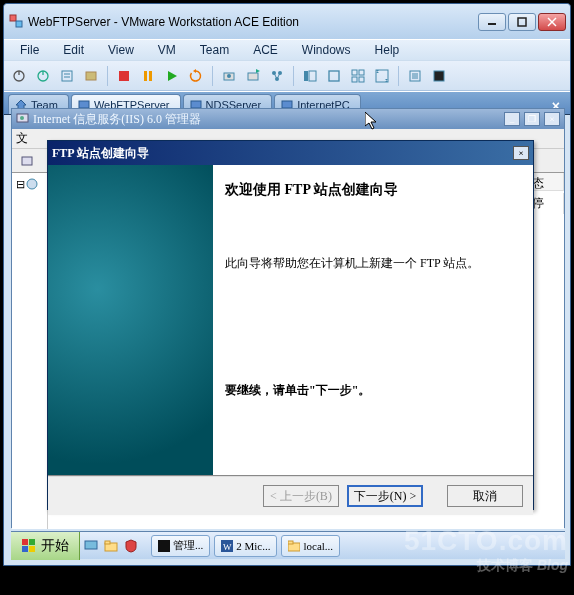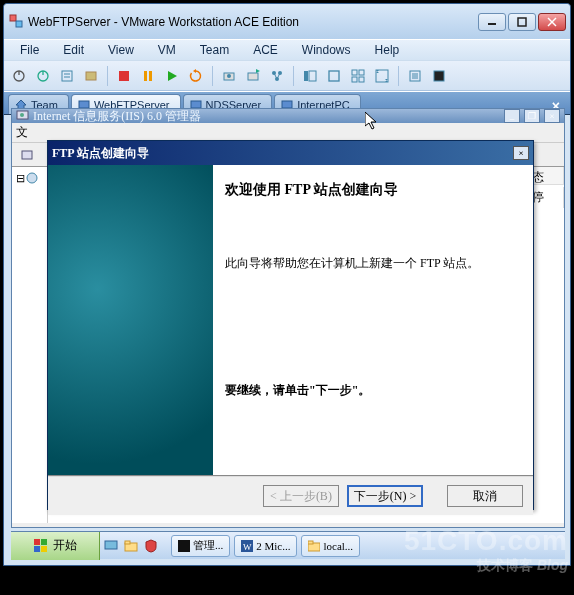--- a/index.html
+++ b/index.html
@@ -24,21 +24,21 @@
     .tsep { width: 1px; height: 20px; background: #a9c3e0; margin: 0 3px; }
 
     
     .vm-tabs { height: 24px; background: linear-gradient(#7fa8d4, #5d8bc2); display: flex; align-items: flex-end; padding: 0 4px; border-top: 1px solid #fff; border-bottom: 1px solid #203a5a; position: relative; }
     .vm-tab { height: 20px; margin-right: 2px; padding: 0 10px 0 6px; background: linear-gradient(#f0f6fd, #d5e5f5); border: 1px solid #5e83ad; border-bottom: none; border-radius: 4px 4px 0 0; display: inline-flex; align-items: center; gap: 4px; font-size: 11px; color: #0b2a50; cursor: pointer; }
     .vm-tab.inactive { background: linear-gradient(#c2d7ee, #9dbde0); color: #0e2a4e; }
     .vm-tabs .close-x { margin-left: auto; color: #fff; font-size: 14px; padding: 0 6px; cursor: pointer; font-weight: bold; }
 
     
     .guest { position: absolute; left: 7px; top: 104px; width: 554px; height: 420px; background: #eeeeee; border: 1px solid #5e83ad; }
-    .iis-title { height: 14px; background: linear-gradient(#9cb8da, #6a91c0); display: flex; align-items: center; padding: 0 4px; color: #fff; font-size: 12px; font-family: SimSun; gap: 4px; }
+    .iis-title { height: 20px; background: linear-gradient(#9cb8da, #6a91c0); display: flex; align-items: center; padding: 0 4px; color: #fff; font-size: 12px; font-family: SimSun; gap: 4px; }
     .iis-title .title-text { flex: 1; color: #eff7ff; }
     .iis-ctrl { width: 16px; height: 14px; background: #dce7f5; border: 1px solid #5b7ea8; display: inline-flex; align-items: center; justify-content: center; font-size: 9px; cursor: pointer; }
     .iis-menu { height: 20px; background: #efefef; border-bottom: 1px solid #ccc; display: flex; align-items: center; font-family: SimSun; font-size: 12px; padding: 0 4px; }
     .iis-toolbar { height: 24px; background: #efefef; border-bottom: 1px solid #999; display: flex; align-items: center; padding: 0 4px; gap: 3px; }
     .iis-content { display: flex; height: calc(100% - 62px); }
     .iis-tree { width: 36px; background: #fff; border-right: 1px solid #ccc; padding: 4px; }
     .iis-list { flex: 1; background: #fff; position: relative; }
     .iis-header-row { display: flex; background: #f5f5f5; border-bottom: 1px solid #ddd; height: 18px; }
     .iis-col { flex: 1; padding: 2px 6px; font-family: SimSun; font-size: 12px; border-right: 1px solid #ddd; }
     .iis-col.small { width: 50px; flex: none; }
@@ -56,21 +56,21 @@
     .wizard-main p.desc { font-size: 12px; margin-bottom: 110px; }
     .wizard-main p.cont { font-size: 12px; font-weight: bold; }
     .wizard-separator { height: 2px; background: #ddd; border-top: 1px solid #888; }
     .wizard-buttons { height: 38px; display: flex; align-items: center; justify-content: flex-end; padding: 0 10px; gap: 8px; background: #efefef; }
     .wbtn { min-width: 76px; height: 22px; font-family: SimSun; font-size: 12px; background: #efefef; border: 1px solid #888; display: inline-flex; align-items: center; justify-content: center; cursor: pointer; }
     .wbtn.disabled { color: #999; cursor: default; }
     .wbtn.primary { border: 2px solid #316ac5; }
 
     
     .taskbar { position: absolute; left: 7px; bottom: 6px; width: 554px; height: 28px; background: linear-gradient(#e4eefc, #bcd4ef); border-top: 1px solid #5e83ad; display: flex; align-items: center; font-family: SimSun; font-size: 12px; gap: 2px; padding-right: 4px; }
-    .start-btn { height: 28px; padding: 0 22px; background: linear-gradient(#dbf0c9, #a8d688); border-right: 1px solid #6ba03e; display: inline-flex; align-items: center; gap: 4px; cursor: pointer; font-size: 12px; }
+    .start-btn { height: 28px; padding: 0 10px; background: linear-gradient(#dbf0c9, #a8d688); border-right: 1px solid #6ba03e; display: inline-flex; align-items: center; gap: 4px; cursor: pointer; font-size: 14px; }
     .ql-icon { width: 18px; height: 18px; display: inline-flex; align-items: center; justify-content: center; cursor: pointer; }
     .task-item { height: 22px; padding: 0 6px; background: linear-gradient(#f2f7fd, #d6e6f7); border: 1px solid #7fa5cf; border-radius: 3px; display: inline-flex; align-items: center; gap: 3px; cursor: pointer; margin: 2px 1px; font-size: 11px; max-width: 90px; overflow: hidden; }
     
     
     .cursor { position: absolute; left: 365px; top: 112px; pointer-events: none; font-size: 16px; }
 
     
     .watermark { position: absolute; right: 6px; bottom: 20px; color: rgba(255,255,255,0.35); font-family: Arial; }
     .watermark .big { font-size: 28px; font-weight: bold; letter-spacing: 1px; }
     .watermark .small { font-size: 14px; font-weight: bold; text-align: right; }

